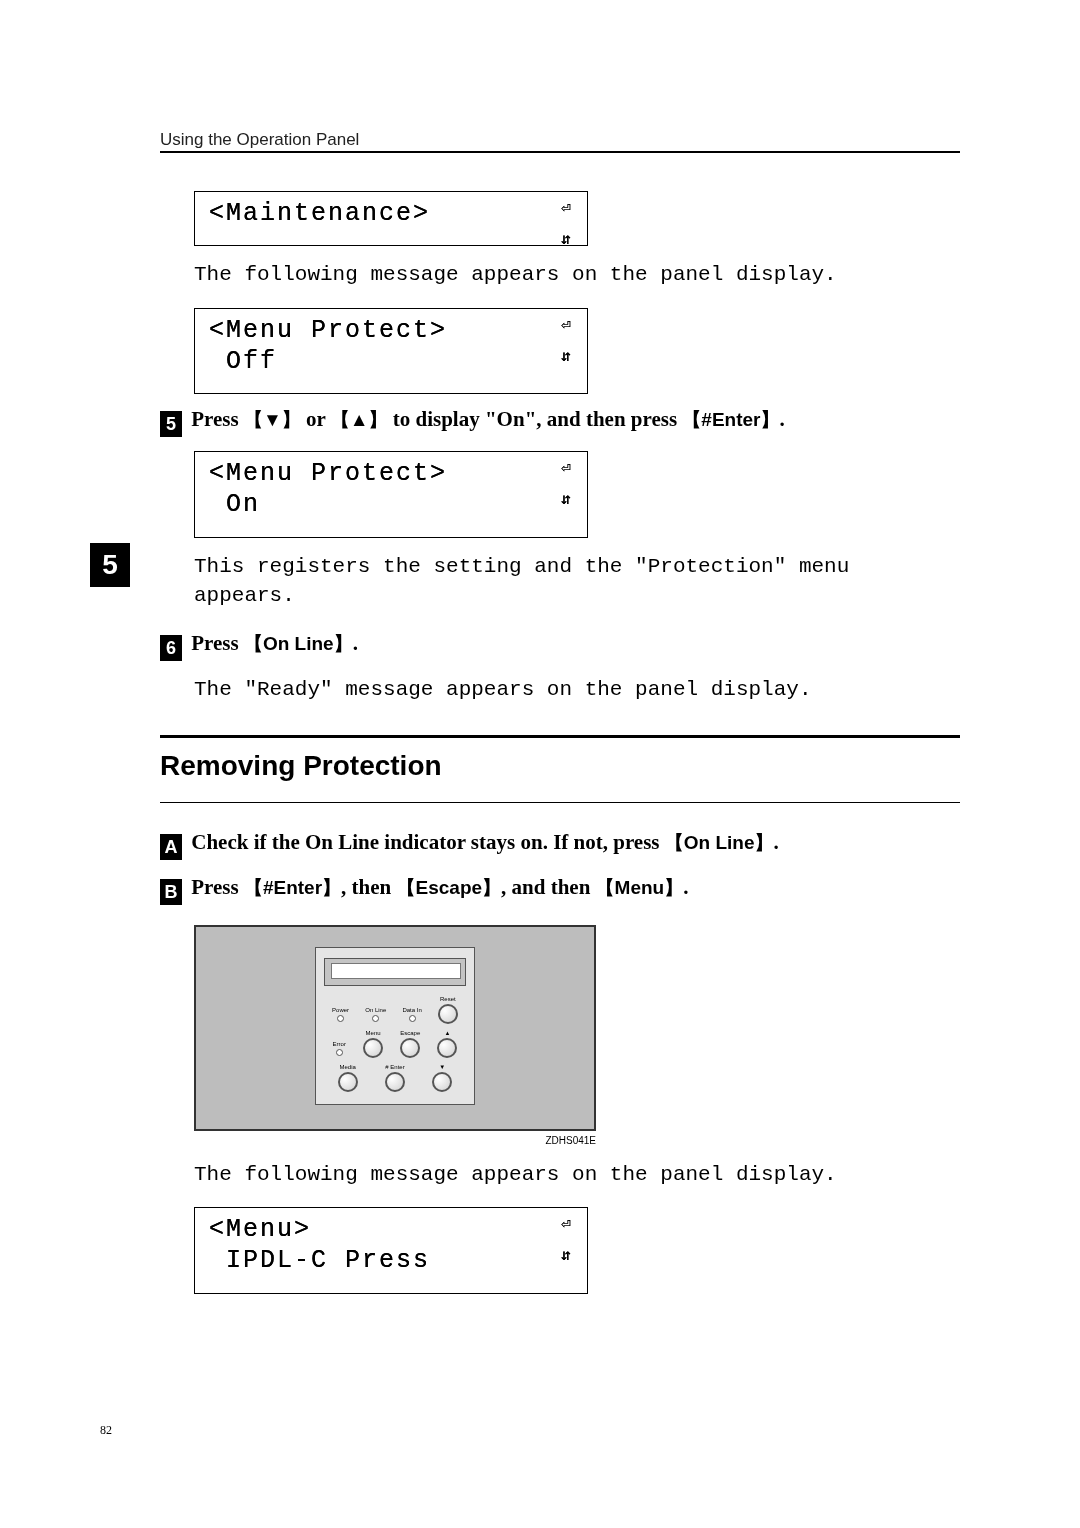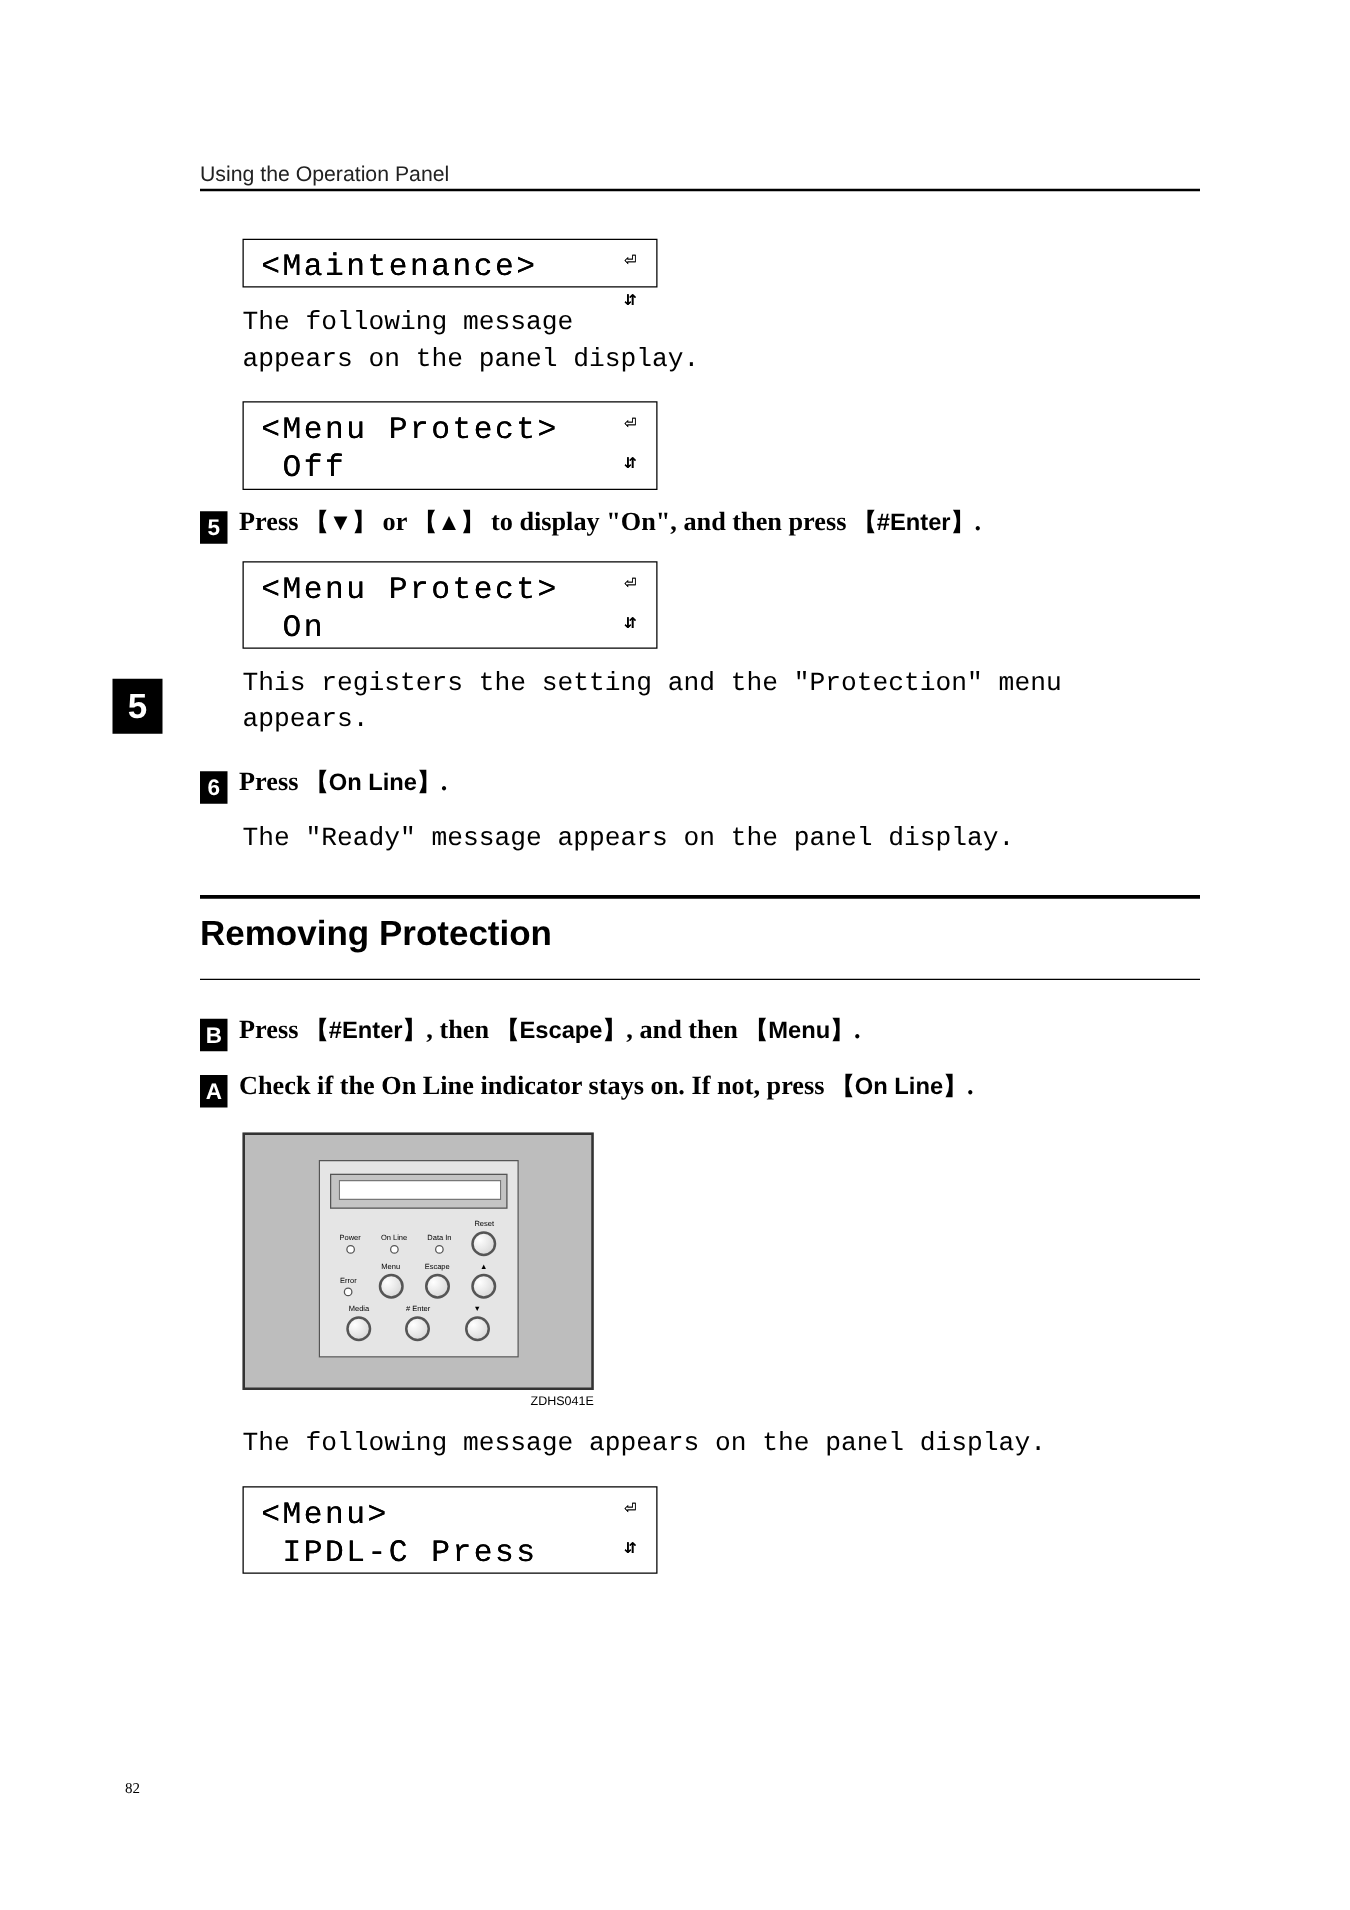--- a/index.html
+++ b/index.html
@@ -60,22 +60,22 @@
   .key {
     font-family: Arial, Helvetica, sans-serif;
     font-weight: bold;
     font-size: 19px;
   }
   .key::before { content: "【"; font-weight: bold; font-family: Arial, sans-serif; }
   .key::after  { content: "】"; font-weight: bold; font-family: Arial, sans-serif; }
   .display-box-wrap { margin: 14px 0 10px 34px; }
   .display-box {
     border: 1.5px solid #000;
-    padding: 6px 14px 0 14px;
-    width: 332px;
+    padding: 6px 14px 16px 14px;
+    width: 394px;
     box-sizing: border-box;
   }
   .display-line {
     font-family: "Courier New", monospace;
     letter-spacing: 2px;
     font-size: 25px;
     white-space: pre;
     line-height: 1.25;
     text-shadow: 0 0 0.3px #000;
   }
@@ -114,21 +114,21 @@
     font-weight: bold;
     font-size: 28px;
     border-top: 3px solid #000;
     border-bottom: 1.5px solid #000;
     padding: 12px 0 20px 0;
     margin: 30px 0 24px 0;
   }
   
   .panel-wrap {
     margin: 20px 0 4px 34px;
-    width: 281px;
+    width: 402px;
   }
   .panel {
     border: 2px solid #333;
     background: #bdbdbd;
     padding: 20px 50px 24px 50px;
     box-sizing: border-box;
     display: flex;
     align-items: center;
     justify-content: center;
   }
@@ -243,27 +243,27 @@
 
   <div class="step-line">
     <span class="step-badge">6</span>
     <span class="bold">Press </span><span class="key">On Line</span><span class="bold">.</span>
   </div>
   <div class="body-text">The "Ready" message appears on the panel display.</div>
 
   <div class="section-heading">Removing Protection</div>
 
   <div class="step-line">
+    <span class="step-letter">A</span>
+    <span class="bold">Check if the On Line indicator stays on. If not, press </span><span class="key">On Line</span><span class="bold">.</span>
+  </div>
+
+  <div class="step-line">
     <span class="step-letter">B</span>
     <span class="bold">Press </span><span class="key">#Enter</span><span class="bold">, then </span><span class="key">Escape</span><span class="bold">, and then </span><span class="key">Menu</span><span class="bold">.</span>
-  </div>
-
-  <div class="step-line">
-    <span class="step-letter">A</span>
-    <span class="bold">Check if the On Line indicator stays on. If not, press </span><span class="key">On Line</span><span class="bold">.</span>
   </div>
 
   <div class="panel-wrap">
     <div class="panel">
       <div class="panel-body">
         <div class="lcd-outer">
             <div class="lcd-inner"></div>
           </div>
 
         <div class="btn-row">

